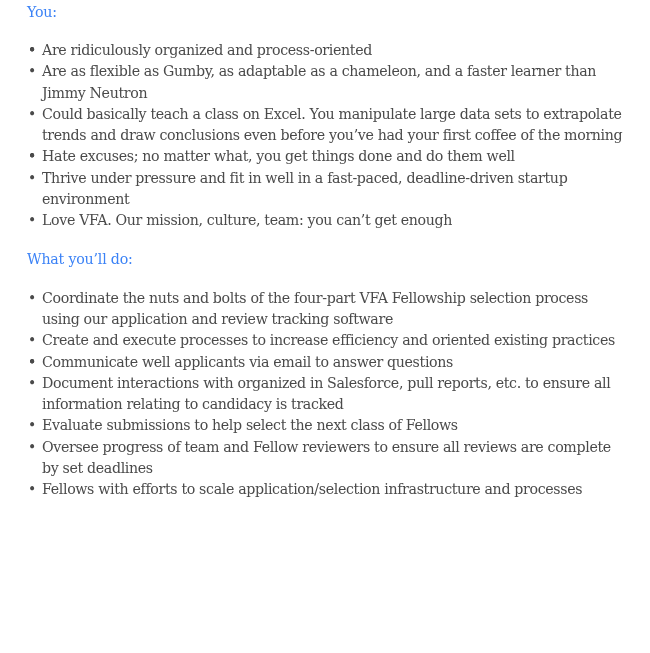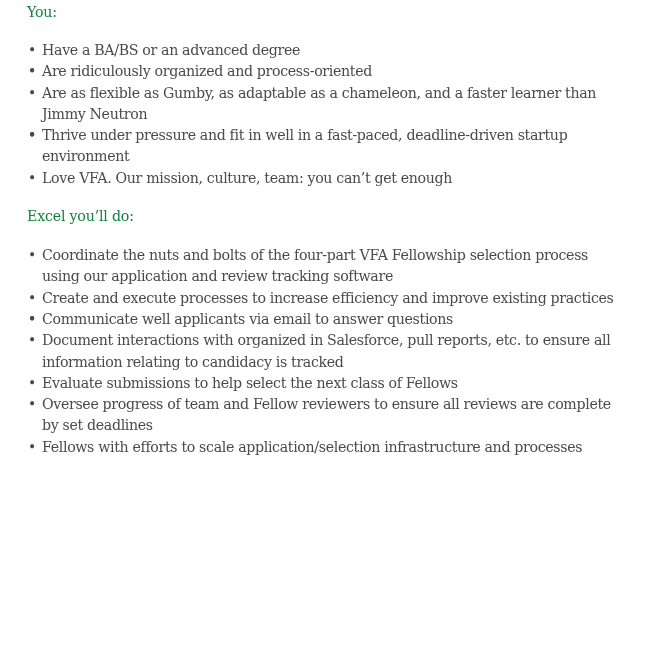--- a/index.html
+++ b/index.html
@@ -16,21 +16,21 @@
     }
     .doc {
       position: relative;
       padding: 0 0 0 27px;
       width: 600px;
     }
     .heading {
       font-size: 14.2px;
       line-height: 21px;
       margin: 0;
-      color: #15803d;
+      color: #3b82f6;
       letter-spacing: -0.2px;
     }
     .heading.first { padding-top: 2px; }
     ul {
       list-style: none;
       margin: 0;
       padding: 0;
     }
     ul.list1 { margin-top: 17px; }
     ul.list2 { margin-top: 18px; }
@@ -49,36 +49,36 @@
       font-size: 14px;
     }
     .h2 { margin-top: 17px; }
   </style>
 </head>
 <body>
 
 <div class="doc">
   <p class="heading first">You:</p>
   <ul class="list1">
-    <li><span class="bullet">•</span><span>Have a BA/BS or an advanced degree</span></li>
+    <li><span class="bullet">•</span></li>
     <li><span class="bullet">•</span></li>
     <li><span class="bullet">•</span><span>Are ridiculously organized and process-oriented</span></li>
     <li><span class="bullet">•</span><span>Are as flexible as Gumby, as adaptable as a chameleon, and a faster learner than Jimmy Neutron</span></li>
+    <li><span class="bullet">•</span><span>Could basically teach a class on Excel. You manipulate large data sets to extrapolate trends and draw conclusions even before you’ve had your first coffee of the morning</span></li>
     <li><span class="bullet">•</span></li>
     <li><span class="bullet">•</span></li>
-    <li><span class="bullet">•</span></li>
-    <li><span class="bullet">•</span></li>
+    <li><span class="bullet">•</span><span>Hate excuses; no matter what, you get things done and do them well</span></li>
     <li><span class="bullet">•</span><span>Thrive under pressure and fit in well in a fast-paced, deadline-driven startup environment</span></li>
     <li><span class="bullet">•</span><span>Love VFA. Our mission, culture, team: you can’t get enough</span></li>
   </ul>
 
-  <p class="heading h2">Excel you’ll do:</p>
+  <p class="heading h2">What you’ll do:</p>
   <ul class="list2">
     <li><span class="bullet">•</span><span>Coordinate the nuts and bolts of the four-part VFA Fellowship selection process using our application and review tracking software</span></li>
-    <li><span class="bullet">•</span><span>Create and execute processes to increase efficiency and improve existing practices</span></li>
+    <li><span class="bullet">•</span><span>Create and execute processes to increase efficiency and oriented existing practices</span></li>
     <li><span class="bullet">•</span></li>
     <li><span class="bullet">•</span></li>
     <li><span class="bullet">•</span><span>Communicate well applicants via email to answer questions</span></li>
     <li><span class="bullet">•</span><span>Document interactions with organized in Salesforce, pull reports, etc. to ensure all information relating to candidacy is tracked</span></li>
     <li><span class="bullet">•</span><span>Evaluate submissions to help select the next class of Fellows</span></li>
     <li><span class="bullet">•</span><span>Oversee progress of team and Fellow reviewers to ensure all reviews are complete by set deadlines</span></li>
     <li><span class="bullet">•</span><span>Fellows with efforts to scale application/selection infrastructure and processes</span></li>
   </ul>
 </div>
 

